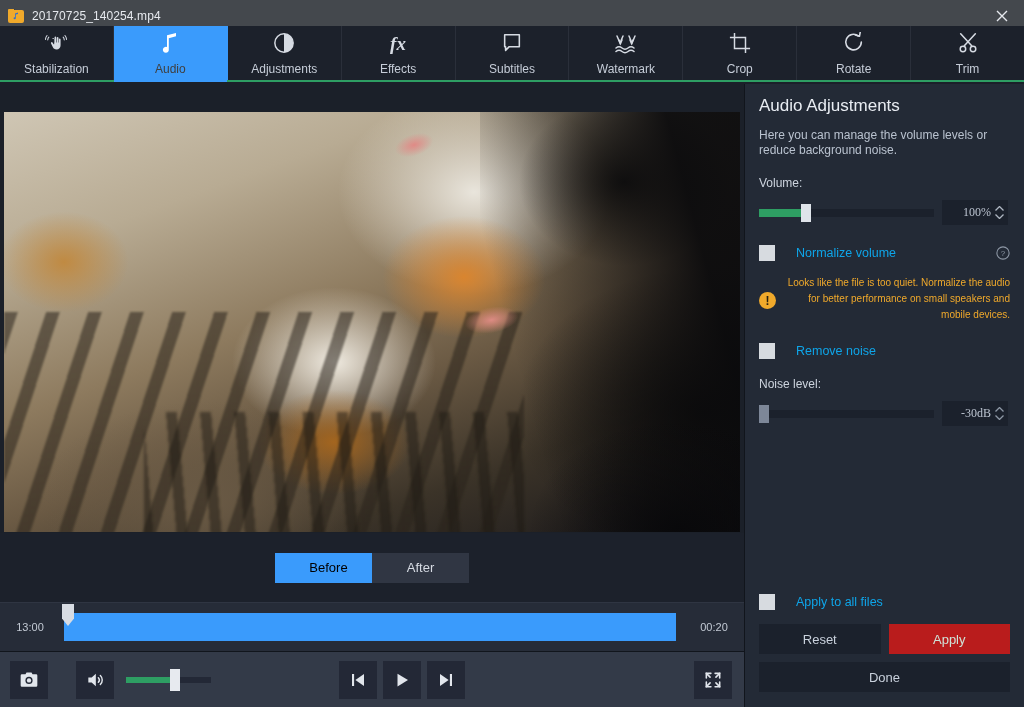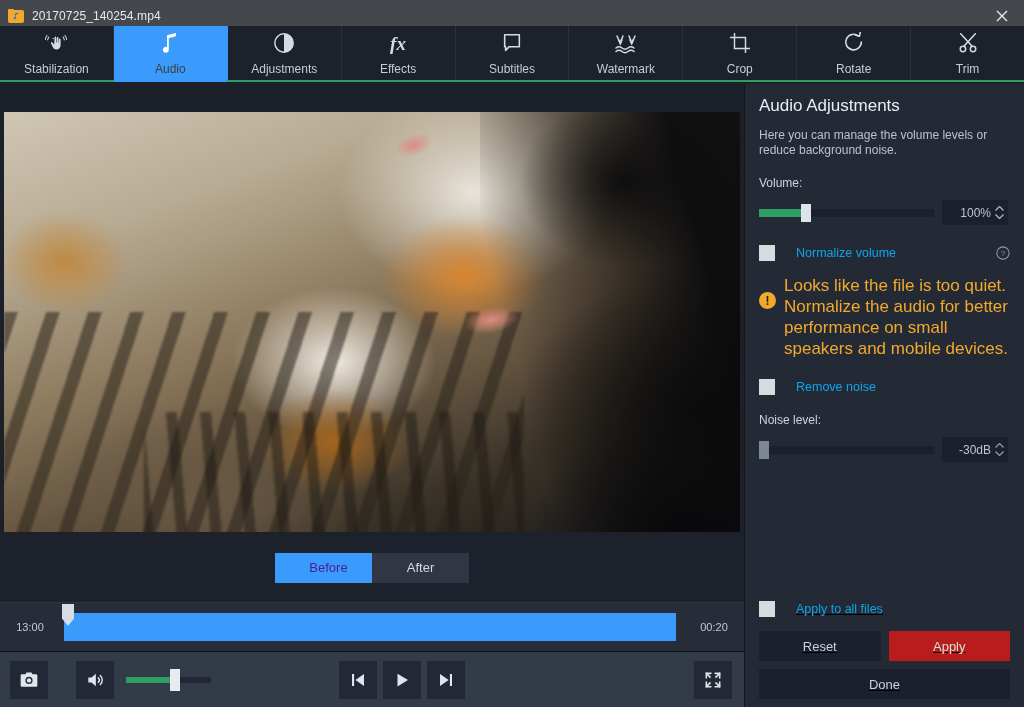--- a/index.html
+++ b/index.html
@@ -145,21 +145,21 @@
   .ba-strip {
     position: absolute; left: 0; top: 449px; width: 744px; height: 69px;
     background: #1c212b;
     display: flex; align-items: center; justify-content: center;
   }
   .ba-group { display: flex; }
   .ba-btn {
     width: 97px; height: 30px; display: flex; align-items: center; justify-content: center;
     font-size: 13px; color: #d6dbe3; background: #303643;
   }
-  .ba-btn.active { background: #3a9bfc; color: #4c1d95; padding-left: 10px; }
+  .ba-btn.active { background: #3a9bfc; color: #000000; padding-left: 10px; }
 
   
   .timeline {
     position: absolute; left: 0; top: 518px; width: 744px; height: 50px;
     background: #262c38;
     border-top: 1px solid #2f3542;
     border-bottom: 1px solid #11151c;
     display: flex; align-items: center;
   }
   .tl-time {
@@ -217,21 +217,21 @@
   .panel-title {
     color: #e8ecf2; font-size: 17px; margin-top: 12px; font-weight: normal;
   }
   .panel-desc {
     color: #b9c2cf; font-size: 12px; line-height: 15px; margin-top: 12px;
   }
   .field-label {
     color: #cdd4de; font-size: 12px; margin-top: 18px;
   }
   .slider-row {
-    display: flex; align-items: center; margin-top: 10px; gap: 8px;
+    display: flex; align-items: center; margin-top: 10px; gap: 8px; font-family: Liberation Serif, serif;
   }
   .slider {
     position: relative; width: 175px; height: 8px; background: #1b212c; flex: 0 0 auto;
   }
   .slider .fill {
     position: absolute; left: 0; top: 0; height: 8px; background: #2e9e63;
   }
   .slider .knob {
     position: absolute; top: -5px; width: 10px; height: 18px; background: #dfe4ea;
   }
@@ -260,24 +260,24 @@
   .warn-box {
     display: flex; align-items: flex-start; margin-top: 14px; gap: 8px;
   }
   .warn-icon {
     width: 17px; height: 17px; border-radius: 50%;
     background: #f0a92b; flex: 0 0 auto; margin-top: 17px;
     display: flex; align-items: center; justify-content: center;
     color: #2a2210; font-size: 12px; font-weight: bold; line-height: 1;
   }
   .warn-text {
-    color: #f0a92b; font-size: 17px; line-height: 21px;
+    color: #f0a92b; font-size: 10px; line-height: 16px; text-align: right;
   }
   .panel-bottom {
-    position: absolute; left: 14px; right: 14px; bottom: 8px; text-decoration: underline;
+    position: absolute; left: 14px; right: 14px; bottom: 15px;
   }
   .btn-row { display: flex; gap: 8px; margin-top: 14px; }
   .btn {
     height: 30px; display: flex; align-items: center; justify-content: center;
     font-size: 13px; color: #c9d1dc; background: #1b212c;
   }
   .btn.half { flex: 1 1 0; }
   .btn.apply { background: #b91c1c; color: #cfe3d8; }
   .btn.full { width: 100%; margin-top: 8px; }
 </style>

